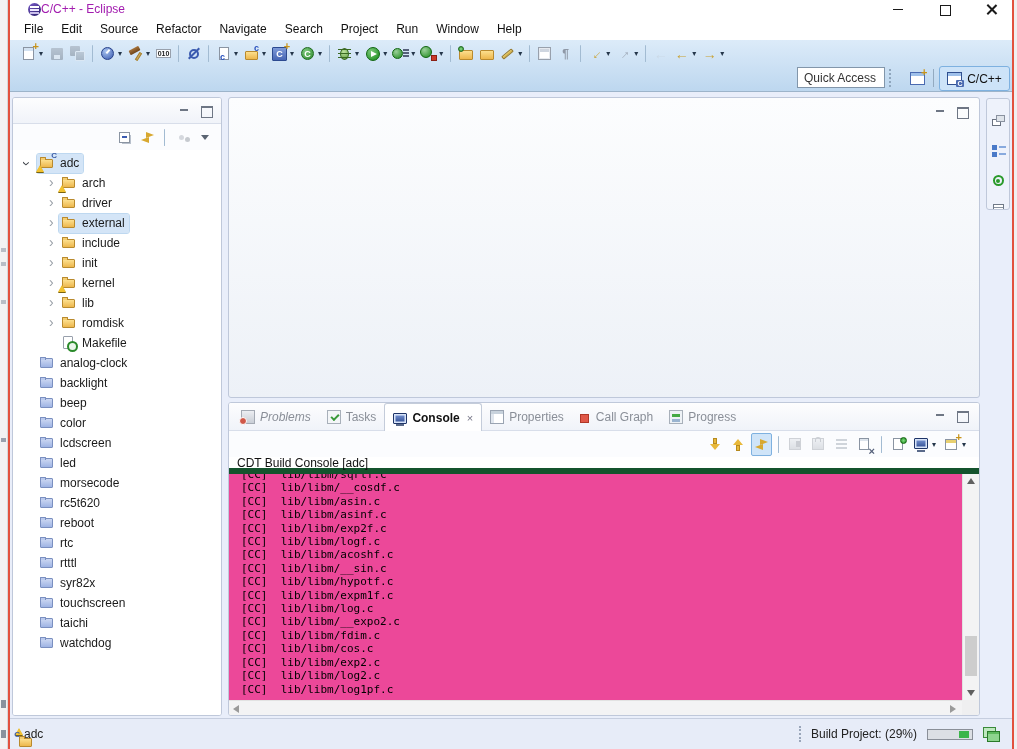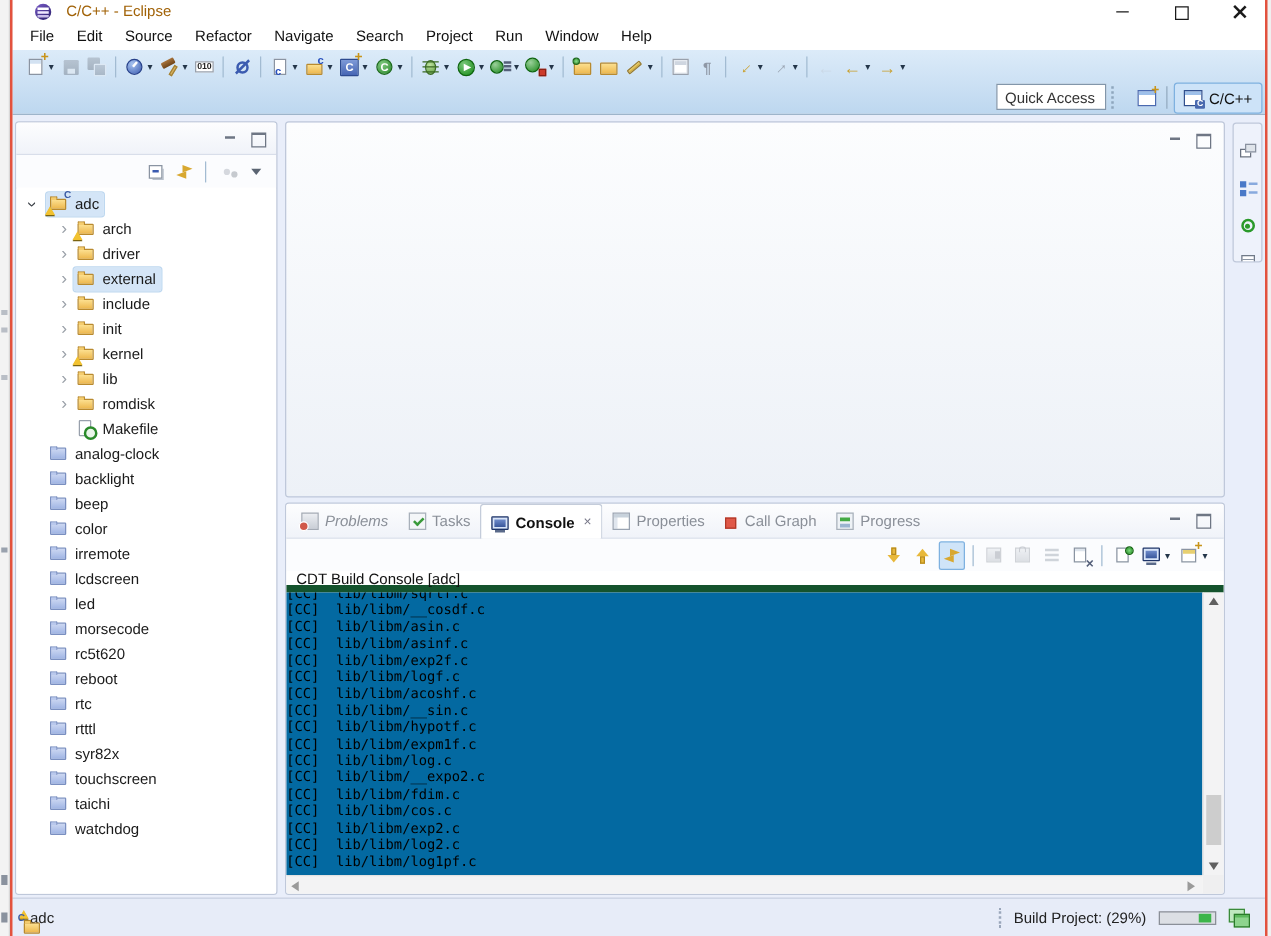--- a/index.html
+++ b/index.html
@@ -9,21 +9,21 @@
   
   #bg-strip{position:absolute;left:0;top:0;width:8px;height:749px;background:#f3f3f3;border-right:1px solid #d8d8d8}
   #bg-strip .mark{position:absolute;left:1px;width:5px;height:4px;background:#b9bec6}
   #red-left{position:absolute;left:8px;top:0;width:2px;height:749px;background:#e2523e;z-index:40}
   #red-right{position:absolute;left:1012px;top:0;width:2px;height:749px;background:#e2523e;z-index:40}
 
   
   #win{position:absolute;left:10px;top:0;width:1002px;height:749px;background:#fff}
 
   
-  #titlebar{height:18px;display:flex;align-items:center;padding-left:18px;gap:12px;font-size:12px;color:#a16207;position:relative}
+  #titlebar{height:18px;display:flex;align-items:center;padding-left:18px;gap:0;font-size:12px;color:#a21caf;position:relative}
   .ecl-logo{width:13px;height:13px;border-radius:50%;background:linear-gradient(145deg,#7a5cc8,#241a66);position:relative;overflow:hidden}
   .ecl-logo::before{content:"";position:absolute;left:2px;right:2px;top:3px;height:2px;background:#fff;box-shadow:0 3px 0 #efe9ff,0 6px 0 #cabfea}
   #win-controls{position:absolute;right:14px;top:1px;display:flex;gap:35px;align-items:center;height:15px}
   .wbtn{width:12px;height:12px;position:relative;cursor:pointer}
   .wmin::before{content:"";position:absolute;left:1px;top:6px;width:10px;height:1.5px;background:#1a1a1a}
   .wmax::before{content:"";position:absolute;left:1px;top:2px;width:9px;height:9px;border:1.2px solid #1a1a1a}
   .wclose::before,.wclose::after{content:"";position:absolute;left:5px;top:0;width:1.5px;height:13px;background:#1a1a1a}
   .wclose::before{transform:rotate(45deg)}.wclose::after{transform:rotate(-45deg)}
 
   
@@ -175,21 +175,21 @@
   .i-clear .glyph::before{content:"";width:10px;height:12px;background:#fff;border:1px solid #8a94a2;box-shadow:inset 0 2px 0 #dde4ec}
   .i-clear .glyph::after{content:"×";position:absolute;right:-2px;bottom:-4px;color:#55607a;font-weight:bold;font-size:11px}
   .i-pin .glyph::before{content:"";width:10px;height:12px;background:#fff;border:1px solid #8a94a2}
   .i-pin .glyph::after{content:"";width:7px;height:7px;border-radius:50%;background:radial-gradient(#7edc7e,#1e8a1e);border:1px solid #12650e;position:absolute;right:0;top:1px}
   .i-monitor .glyph::before{content:"";width:14px;height:11px;border-radius:1px;background:linear-gradient(#7e9ad8,#2c4a90);border:1px solid #1e3468;box-shadow:inset 0 0 0 1.5px #d8e4f8;margin-bottom:2px}
   .i-monitor .glyph::after{content:"";width:8px;height:2px;background:#5a6a8a;position:absolute;bottom:1px}
   .i-newwin .glyph::before{content:"";width:12px;height:11px;background:#fff;border:1px solid #8a94a2;box-shadow:inset 0 3px 0 #e8d070}
   .i-newwin .glyph::after{content:"+";position:absolute;right:-2px;top:-5px;color:#c8941a;font-weight:bold;font-size:11px}
 
   #console-title{height:17px;font-size:12px;color:#111;display:flex;align-items:center;padding-left:8px;border-bottom:6px solid #14532d;background:#fff}
-  #console-body{position:absolute;top:71px;left:0;right:17px;bottom:15px;overflow:hidden;background:#0369a1;padding-left:0}
+  #console-body{position:absolute;top:71px;left:0;right:17px;bottom:15px;overflow:hidden;background:#ec4899;padding-left:12px}
   #console-body > div:first-of-type{margin-top:-6px}
   .cline{font-family:"DejaVu Sans Mono",monospace;font-size:11px;line-height:13.4px;white-space:pre;color:#000}
 
   
   #vscroll{position:absolute;top:71px;right:0;width:17px;bottom:15px;background:#f3f3f4;border-left:1px solid #e2e2e2}
   #vscroll .sarr-up{position:absolute;top:4px;left:4px;border-bottom:6px solid #606060;border-left:4.5px solid transparent;border-right:4.5px solid transparent;cursor:pointer}
   #vscroll .sarr-down{position:absolute;bottom:4px;left:4px;border-top:6px solid #606060;border-left:4.5px solid transparent;border-right:4.5px solid transparent;cursor:pointer}
   #vthumb{position:absolute;left:2px;right:2px;bottom:24px;height:40px;background:#cdcdcd;cursor:pointer}
   #hscroll{position:absolute;left:0;right:17px;bottom:0;height:15px;background:#f3f3f4;border-top:1px solid #e2e2e2}
   #hscroll .sarr-left{position:absolute;left:4px;top:4px;border-right:6px solid #9a9a9a;border-top:4.5px solid transparent;border-bottom:4.5px solid transparent;cursor:pointer}
@@ -578,30 +578,20 @@
             <span class="chev"></span>
             <span class="selwrap">
               <span class="ticon">
                 <i></i>
                 <b></b>
               </span>
               <span class="tlabel">color</span>
             </span>
           </div>
 
-          <div class="trow lvl0 ch-none ic-closed">
-            <span class="chev"></span>
-            <span class="selwrap">
-              <span class="ticon">
-                <i></i>
-                <b></b>
-              </span>
-              <span class="tlabel">irremote</span>
-            </span>
-          </div>
 
           <div class="trow lvl0 ch-none ic-closed">
             <span class="chev"></span>
             <span class="selwrap">
               <span class="ticon">
                 <i></i>
                 <b></b>
               </span>
               <span class="tlabel">lcdscreen</span>
             </span>

